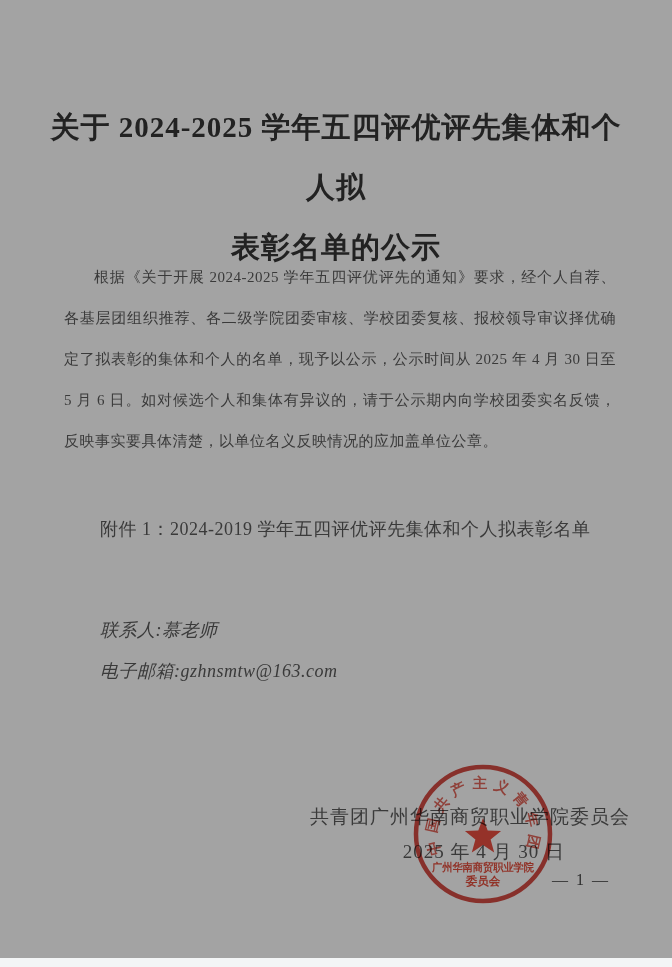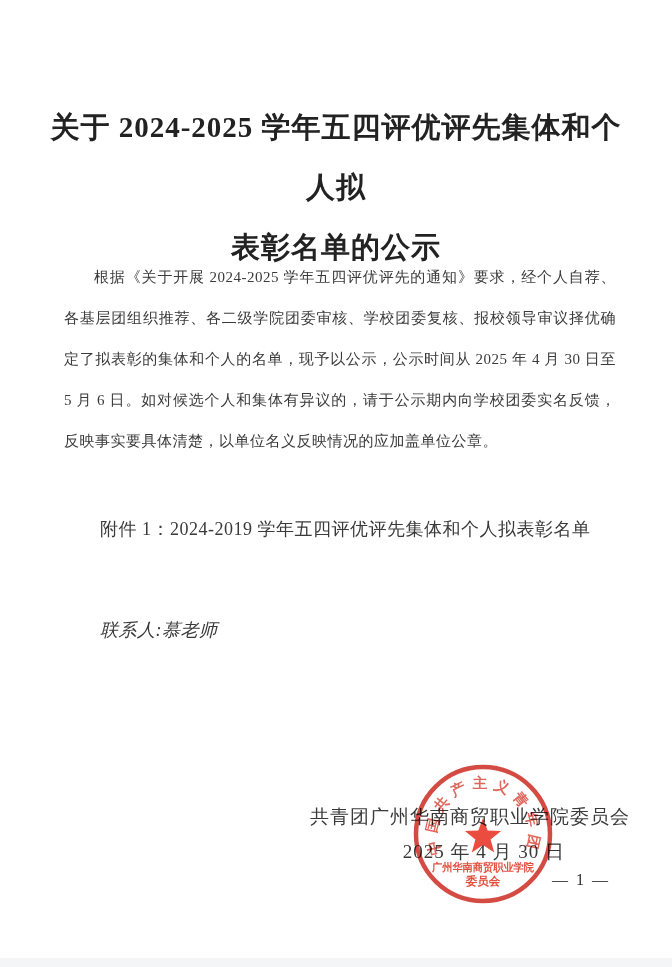--- a/index.html
+++ b/index.html
@@ -2,21 +2,21 @@
 <html><head>
 <meta charset="utf-8">
 <style>
   * { margin: 0; padding: 0; box-sizing: border-box; }
   html, body { background: #e9ebec; }
   .page {
     position: relative;
     width: 672px;
     height: 967px;
     margin: 0 auto;
-    background: #ffffff;
+    background: #a3a3a3;
     overflow: hidden;
     font-family: "Liberation Serif", "DejaVu Serif", serif;
     color: #333333;
   }
   .doc-title {
     position: absolute;
     top: 97px;
     left: 40px;
     right: 40px;
     text-align: center;
@@ -118,20 +118,21 @@
     <div>关于 2024-2025 学年五四评优评先集体和个人拟</div>
     <div>表彰名单的公示</div>
   </div>
 
   <div class="body-paragraph">根据《关于开展 2024-2025 学年五四评优评先的通知》要求，经个人自荐、各基层团组织推荐、各二级学院团委审核、学校团委复核、报校领导审议择优确定了拟表彰的集体和个人的名单，现予以公示，公示时间从 2025 年 4 月 30 日至 5 月 6 日。如对候选个人和集体有异议的，请于公示期内向学校团委实名反馈，反映事实要具体清楚，以单位名义反映情况的应加盖单位公章。</div>
 
   <div class="attachment-line">附件 1：2024-2019 学年五四评优评先集体和个人拟表彰名单</div>
 
   <div class="contact-block">
     <div>联系人:慕老师</div>
+    <div>电子邮箱:gzhnsmtw@163.com</div>
   </div>
 
   <div class="signature-org">共青团广州华南商贸职业学院委员会</div>
 
   <div class="signature-date">2025 年 4 月 30 日</div>
 
   <div class="page-number">— 1 —</div>
 
   <div class="seal">
     <svg viewBox="0 0 142 142" xmlns="http://www.w3.org/2000/svg">

